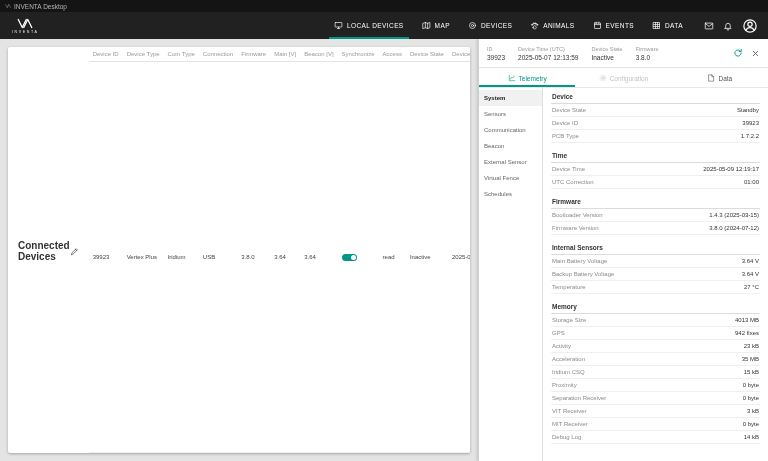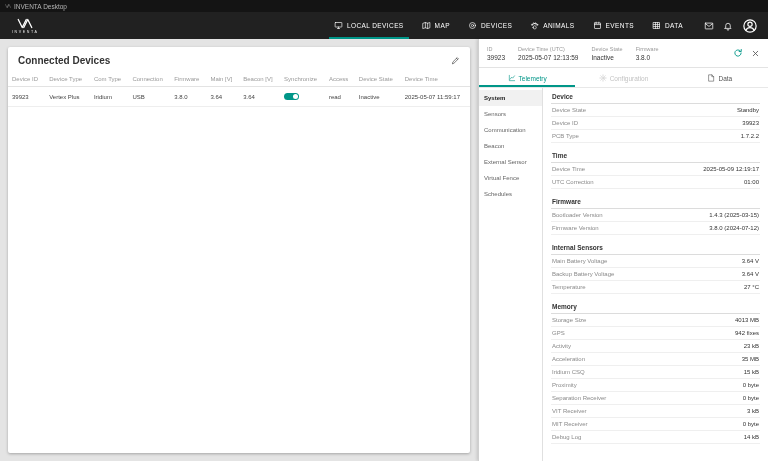--- a/index.html
+++ b/index.html
@@ -23,21 +23,21 @@
   .nav-right { display:flex; align-items:center; gap:9px; margin-left:12px; }
   .icon-btn { cursor:pointer; display:flex; align-items:center; }
   .nav-right .icon-btn svg { width:10px; height:10px; display:block; }
   .nav-right .avatar svg { width:16px; height:16px; }
 
   svg { fill:none; stroke:currentColor; stroke-width:1.8; stroke-linecap:round; stroke-linejoin:round; }
 
   
   .main { flex:1; display:flex; min-height:0; background:#e4e4e4; }
   .left-area { flex:1; padding:8px; min-width:0; }
-  .card { background:#fff; height:100%; border-radius:2px; box-shadow:0 1px 3px rgba(0,0,0,.28); display:flex; flex-direction:column; overflow:hidden; }
+  .card { background:#fff; height:100%; border-radius:2px; box-shadow:0 1px 3px rgba(0,0,0,.28); display:flex; flex-direction:row; overflow:hidden; }
   .card-header { display:flex; justify-content:space-between; align-items:center; padding:8px 10px 6px; }
   .card-title { font-size:10px; font-weight:bold; color:#333; }
   .edit-btn { color:#444; }
   .edit-btn svg { width:9px; height:9px; display:block; }
 
   table { width:100%; border-collapse:collapse; font-size:6px; table-layout:auto; }
   th { color:#999; font-weight:normal; text-align:left; padding:4px 4px; border-bottom:1px solid #e3e3e3; white-space:nowrap; }
   td { color:#444; padding:6px 4px; border-bottom:1px solid #eee; white-space:nowrap; }
 
   .toggle { width:15px; height:7px; border-radius:4px; background:var(--accent); position:relative; cursor:pointer; }

